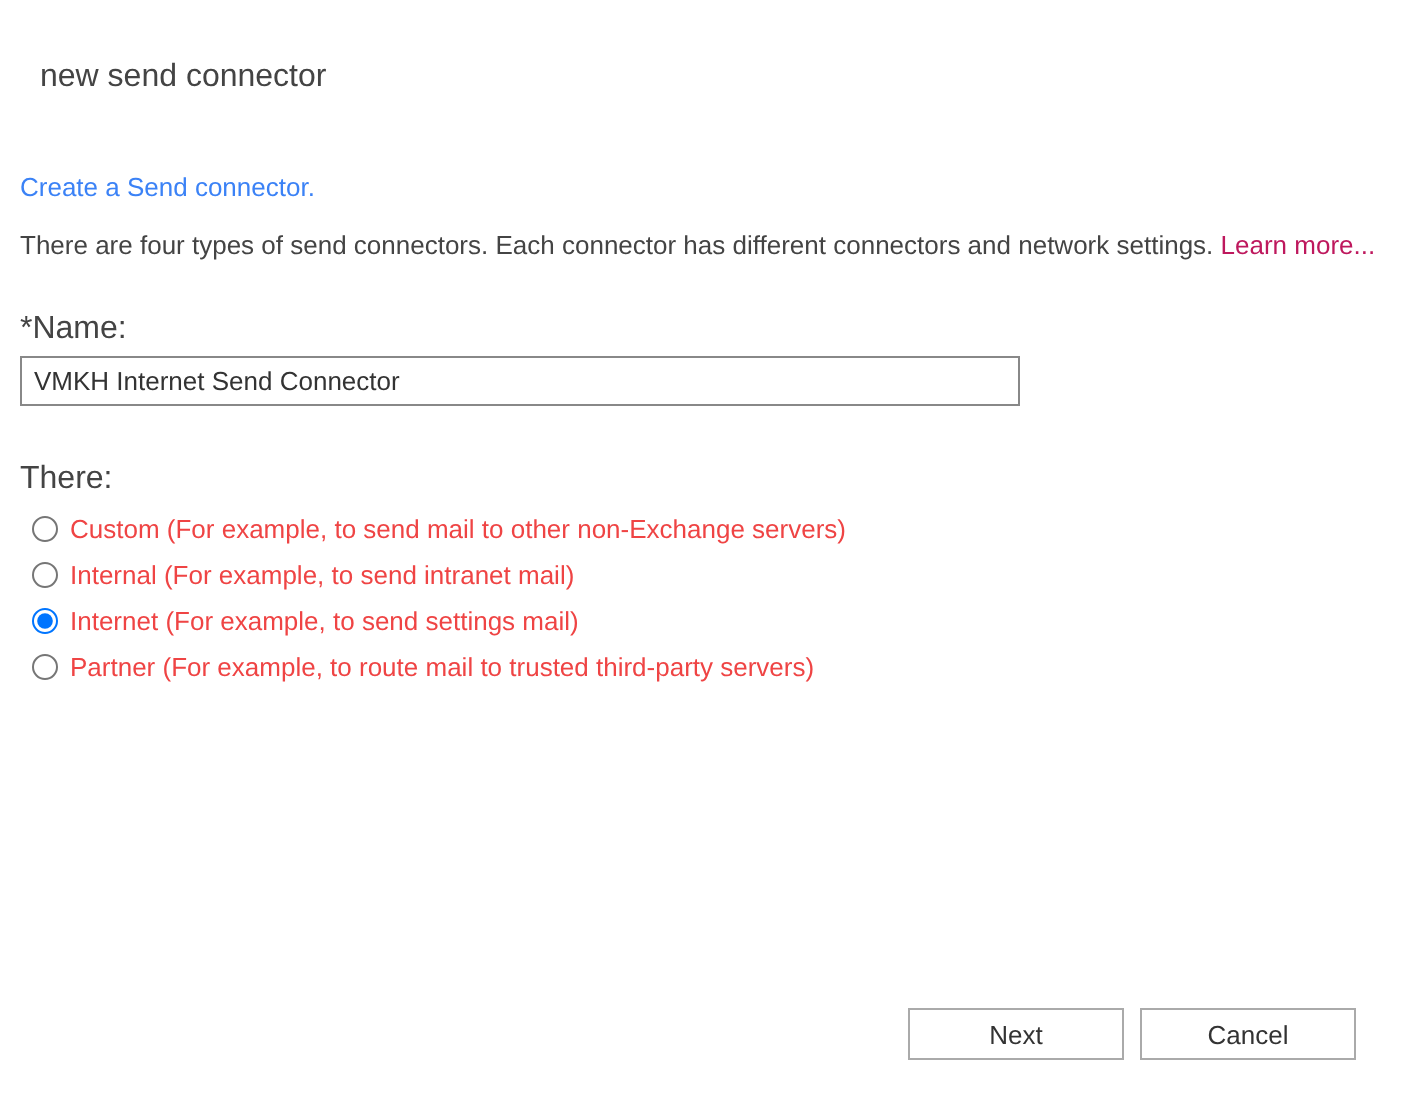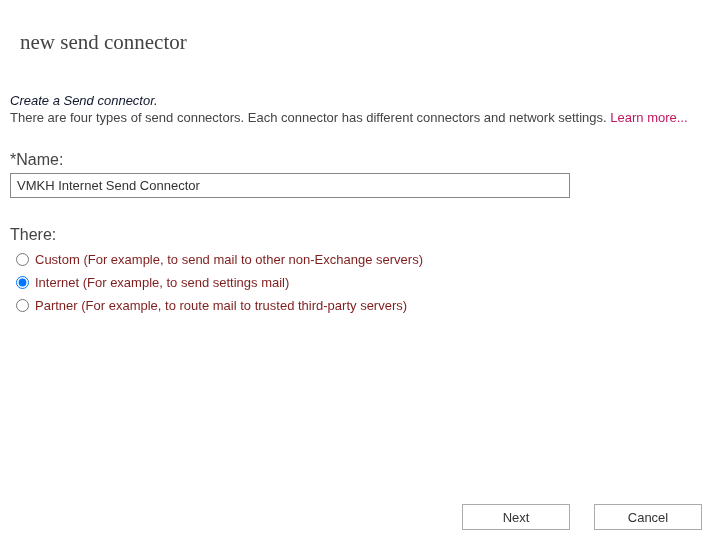--- a/index.html
+++ b/index.html
@@ -14,52 +14,50 @@
       background: #fff;
       width: 704px;
       height: 554px;
       position: relative;
       overflow: hidden;
     }
     .container {
       padding: 10px 10px 0 10px;
     }
     .page-title {
-      font-size: 21px;
+      font-size: 16px;
       font-weight: 300;
       color: #444;
       margin-top: 20px;
       margin-bottom: 38px;
       margin-left: 10px;
-      font-family: Liberation Serif, serif;
     }
     .intro-text {
-      color: #0f172a;
+      color: #3b82f6;
       font-size: 13px;
-      margin-bottom: 2px;
-      font-style: italic;
+      margin-bottom: 14px;
     }
     .description-text {
       color: #444;
       font-size: 13px;
       line-height: 1.3;
       margin-bottom: 24px;
     }
     .learn-more {
       color: #be185d;
       cursor: pointer;
       text-decoration: none;
     }
     .field-label {
       color: #444;
       font-size: 16px;
       margin-bottom: 4px;
     }
     .text-input {
-      width: 560px;
+      width: 500px;
       padding: 4px 6px;
       font-size: 13px;
       border: 1px solid #888;
       font-family: inherit;
       color: #333;
       background: #fff;
     }
     .type-section {
       margin-top: 28px;
     }
@@ -72,30 +70,30 @@
       margin-bottom: 8px;
       margin-left: 6px;
     }
     .radio-input {
       margin-right: 6px;
       width: 13px;
       height: 13px;
       cursor: pointer;
     }
     .radio-label {
-      color: #7f1d1d;
+      color: #ef4444;
       font-size: 13px;
       cursor: pointer;
     }
     .button-bar {
       position: absolute;
       bottom: 24px;
-      right: 2px;
+      right: 26px;
       display: flex;
-      gap: 24px;
+      gap: 8px;
     }
     .btn {
       width: 108px;
       height: 26px;
       font-size: 13px;
       font-family: inherit;
       background: #fff;
       border: 1px solid #aaa;
       color: #333;
       cursor: pointer;
@@ -118,20 +116,24 @@
 
   <div class="type-section">
     <div class="field-label">There:</div>
     <div class="radio-group">
 
       <div class="radio-row">
         <input type="radio" name="conn-type" class="radio-input" style="">
         <label class="radio-label">Custom (For example, to send mail to other non-Exchange servers)</label>
       </div>
 
+      <div class="radio-row">
+        <input type="radio" name="conn-type" class="radio-input" style="">
+        <label class="radio-label">Internal (For example, to send intranet mail)</label>
+      </div>
 
       <div class="radio-row">
         <input type="radio" name="conn-type" class="radio-input" checked="" style="">
         <label class="radio-label">Internet (For example, to send settings mail)</label>
       </div>
 
       <div class="radio-row">
         <input type="radio" name="conn-type" class="radio-input" style="">
         <label class="radio-label">Partner (For example, to route mail to trusted third-party servers)</label>
       </div>

